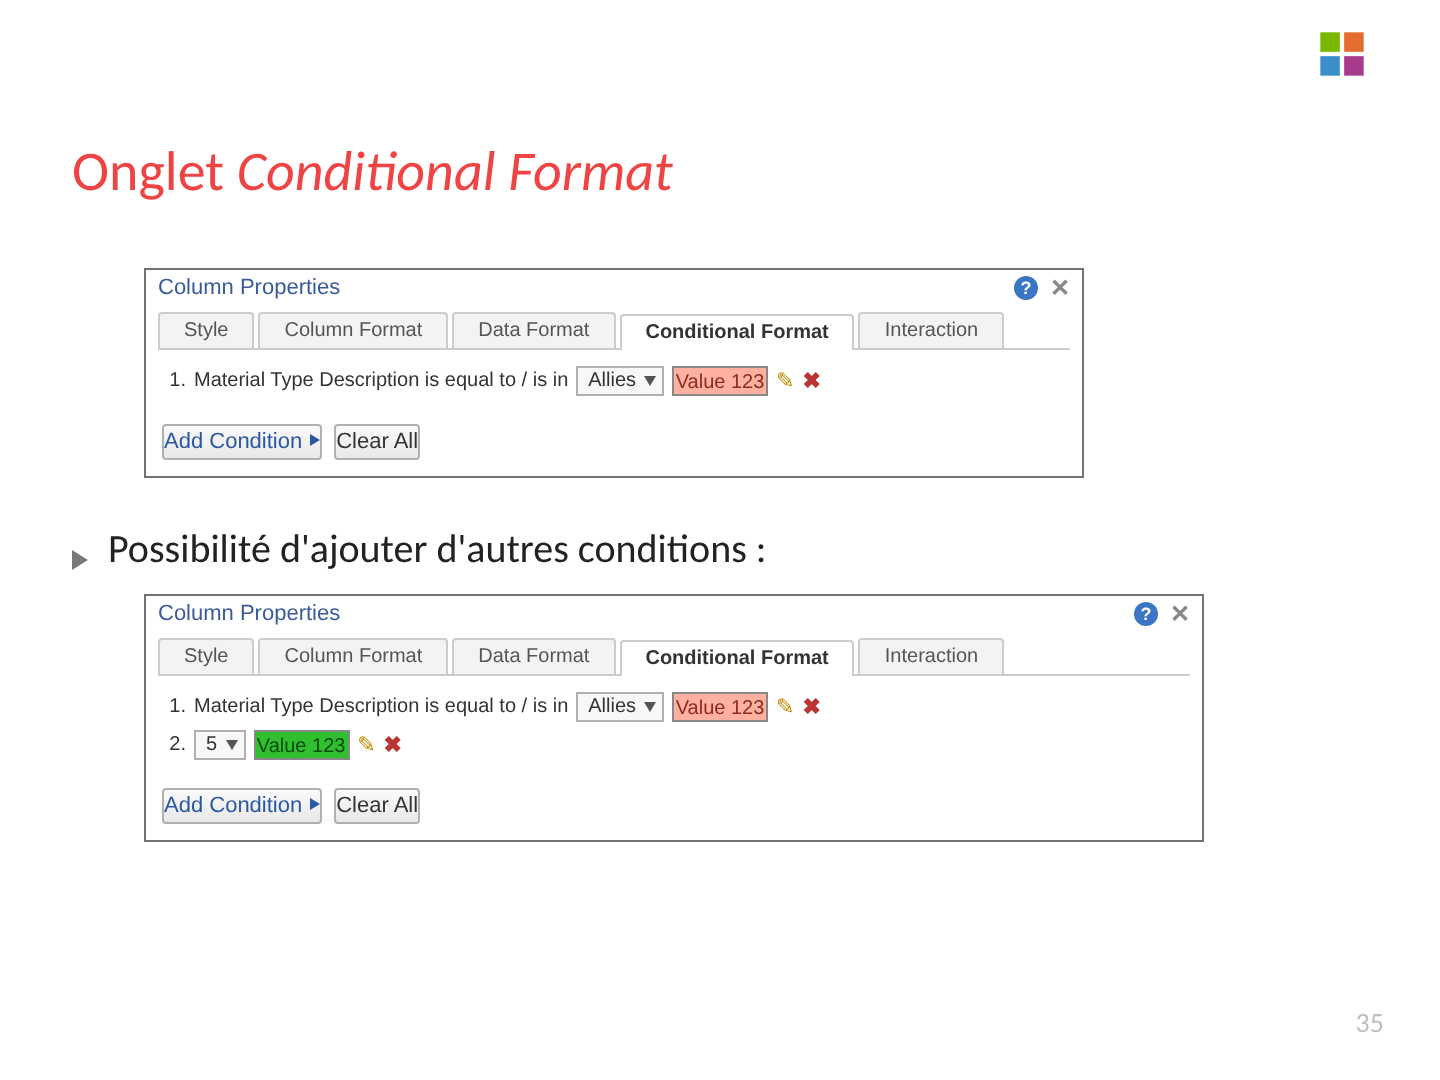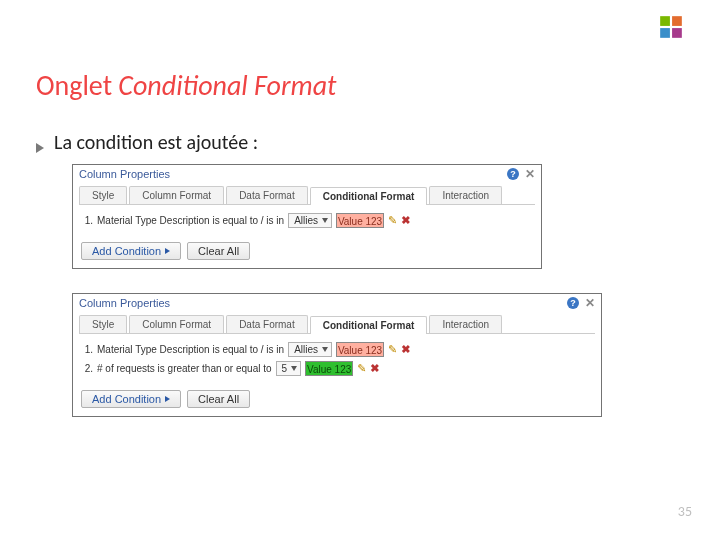--- a/index.html
+++ b/index.html
@@ -125,21 +125,21 @@
   .sw-green { background:#2fbf2f; color:#0a4a0a; }
   .edit-icon, .del-icon { font-size:11px; }
   .edit-icon { color:#c08a00; }
   .del-icon { color:#b33; font-weight:bold; }
   .panel-buttons {
     display:flex; gap:6px; padding: 4px 8px 8px 8px;
   }
   .gbtn {
     background: linear-gradient(#fafafa,#e8e8e8);
     border:1px solid #b0b0b0;
-    padding: 2px 10px;
+    padding: 2px 0;
     font-size: 11px;
     color:#333;
     border-radius:2px;
   }
   .linklike { color:#2a58a5; }
   .linklike .arr { width:0;height:0;border-top:3px solid transparent;border-bottom:3px solid transparent;border-left:5px solid #2a58a5; display:inline-block; margin-left:4px; position:relative; top:-1px;}
   .panel2 { width: 530px; }
   .page-num {
     position:absolute;
     bottom: 20px;
@@ -159,24 +159,20 @@
     <rect x="13" y="13" width="9" height="9" fill="#a73a8c"></rect>
   </svg>
 </div>
 
 <div class="slide-title">
   <span>Onglet </span><span class="italic">Conditional Format</span>
 </div>
 
 <div class="bullets">
 
-  <div class="bullet">
-    <div class="tri"></div>
-    <div class="txt">La condition est ajoutée :</div>
-  </div>
 
   <div class="panel-wrap">
     <div class="panel">
       <div class="panel-title">
         <span>Column Properties</span>
         <span class="actions">
           <span class="help-icon">?</span>
           <span class="close-x">✕</span>
         </span>
       </div>
@@ -200,20 +196,24 @@
           <span class="del-icon">✖</span>
         </div>
       </div>
       <div class="panel-buttons">
         <div class="gbtn linklike"><span>Add Condition</span><span class="arr"></span></div>
         <div class="gbtn">Clear All</div>
       </div>
     </div>
   </div>
 
+  <div class="bullet">
+    <div class="tri"></div>
+    <div class="txt">Possibilité d'ajouter d'autres conditions :</div>
+  </div>
 
   <div class="panel-wrap">
     <div class="panel panel2">
       <div class="panel-title">
         <span>Column Properties</span>
         <span class="actions">
           <span class="help-icon">?</span>
           <span class="close-x">✕</span>
         </span>
       </div>
@@ -231,21 +231,20 @@
           <span class="dd">
               <span class="v">Allies</span>
               <span class="arr"></span>
             </span>
           <span class="swatch sw-red">Value 123</span>
           <span class="edit-icon">✎</span>
           <span class="del-icon">✖</span>
         </div>
         <div class="row">
           <span class="idx">2.</span>
-          <span class="cond"># of requests is greater than or equal to</span>
           <span class="dd">
               <span class="v">5</span>
               <span class="arr"></span>
             </span>
           <span class="swatch sw-green">Value 123</span>
           <span class="edit-icon">✎</span>
           <span class="del-icon">✖</span>
         </div>
       </div>
       <div class="panel-buttons">

